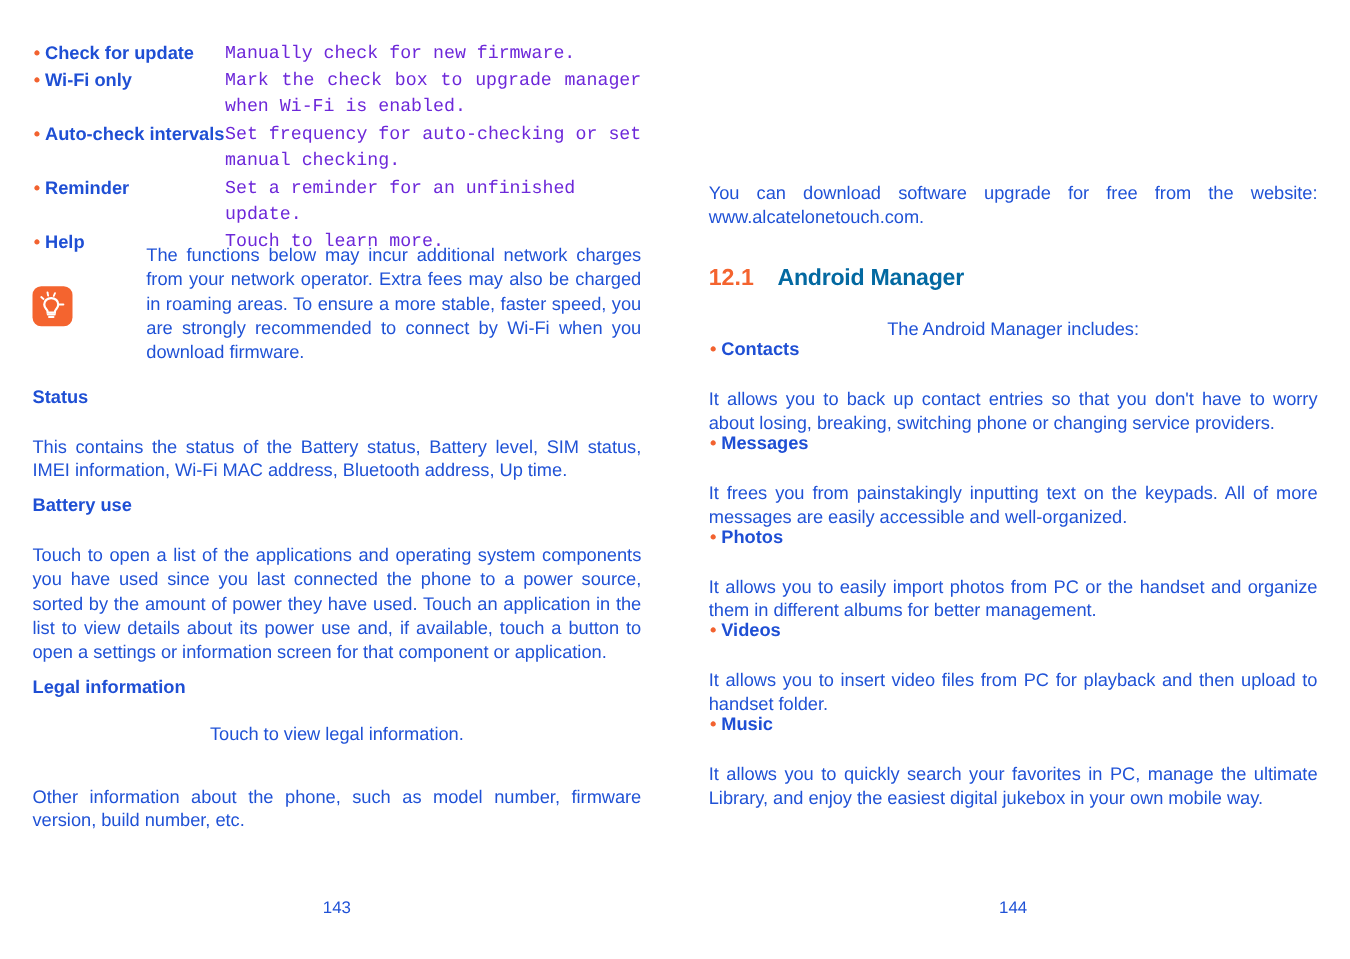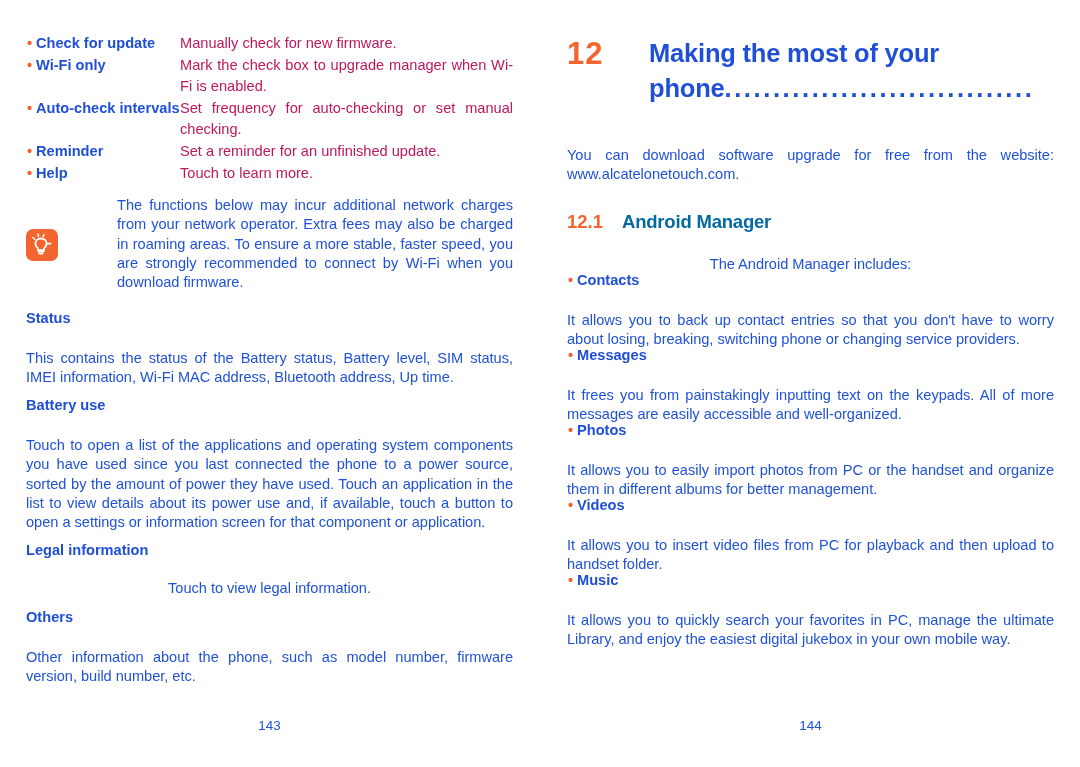--- a/index.html
+++ b/index.html
@@ -81,22 +81,23 @@
     left: 1px;
     top: 0;
     color: #f2622f;
     font-size: 14.6px;
     line-height: 21px;
   }
   .def-desc {
     flex: 1 1 auto;
     font-size: 14.6px;
     line-height: 21px;
-    color: #be185d;
+    color: #6d28d9;
     text-align: justify;
+    font-family: Liberation Mono, monospace;
   }
   .def-desc.nojust { text-align: left; }
 
   
   .notebox {
     position: absolute;
     left: 0;
     top: 196px;
     width: 487px;
     display: flex;
@@ -282,35 +283,28 @@
       <div class="h-sub">Battery use</div>
       <div class="para" style="margin-top:21px;">Touch to open a list of the applications and operating system components you have used since you last connected the phone to a power source, sorted by the amount of power they have used. Touch an application in the list to view details about its power use and, if available, touch a button to open a settings or information screen for that component or application.</div>
     </div>
 
     <div class="blk" style="top:541px;">
       <div class="h-sub">Legal information</div>
       <div class="para nojust" style="margin-top:19px;">Touch to view legal information.</div>
     </div>
 
     <div class="blk" style="top:608px;">
-      <div class="h-sub">Others</div>
       <div class="para" style="margin-top:21px;">Other information about the phone, such as model number, firmware version, build number, etc.</div>
     </div>
 
     <div class="folio folio-left">143</div>
   </div>
 
   <div class="col col-right">
 
-    <div class="chapter">
-      <div class="chapter-row">
-        <div class="chapter-num">12</div>
-        <div class="chapter-title"><span>Making the most of your phone</span><span class="leader">................................</span></div>
-      </div>
-    </div>
 
     <div class="blk" style="top:146px;">
       <div class="para">You can download software upgrade for free from the website: www.alcatelonetouch.com.</div>
     </div>
 
     <div class="blk" style="top:210px;">
       <div class="sec-head">
         <div class="sec-num">12.1</div>
         <div class="sec-title">Android Manager</div>
       </div>

